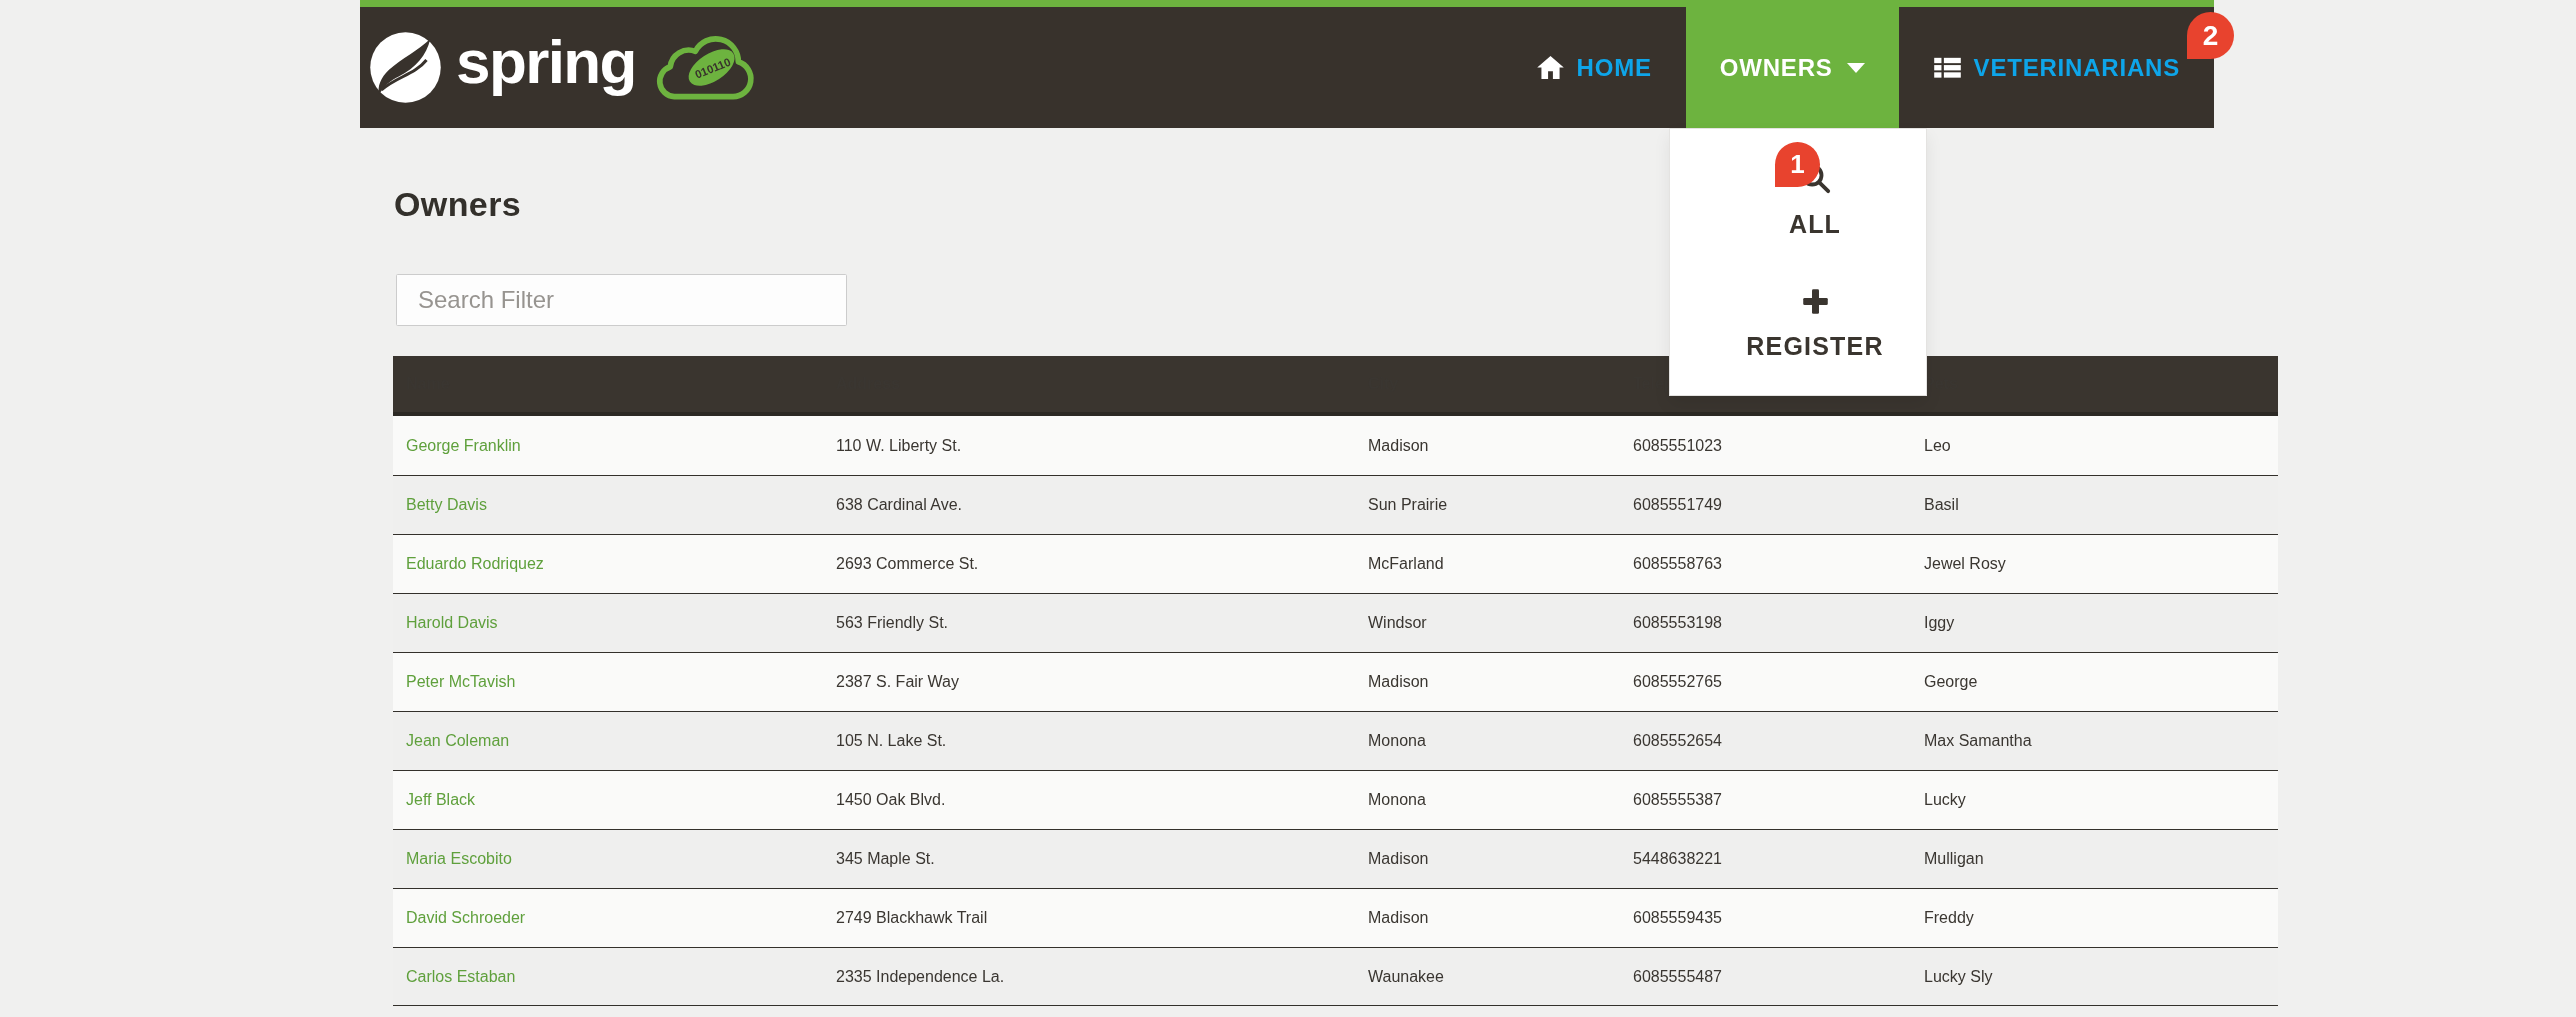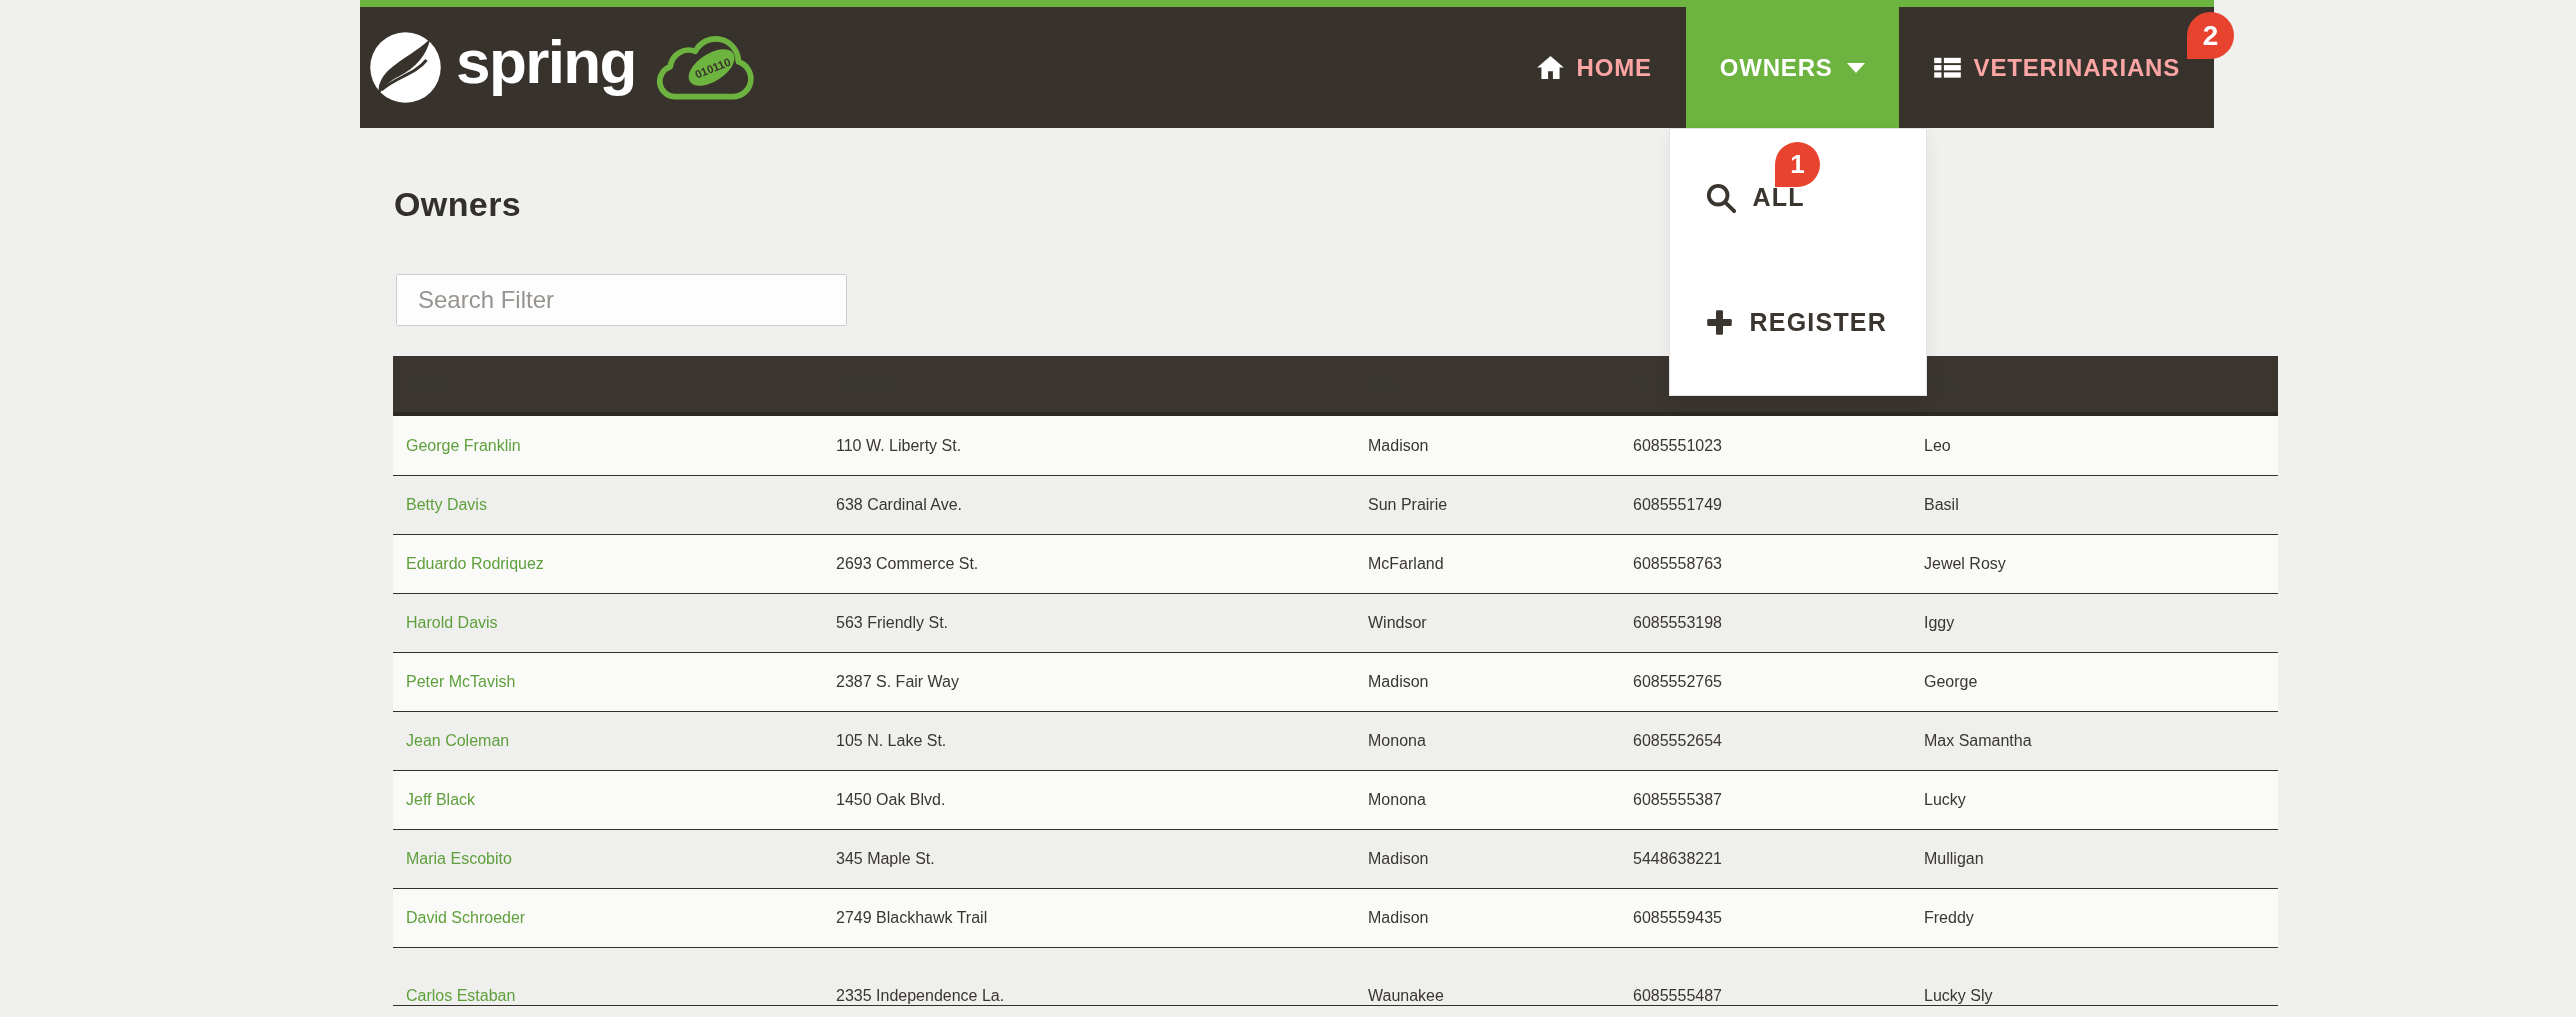--- a/index.html
+++ b/index.html
@@ -17,21 +17,21 @@
   }
   .nav-strip { position:absolute; left:0; top:0; width:100%; height:6.5px; background:#6db33f; }
   .brand { position:absolute; left:8px; top:6.5px; height:122px; display:flex; align-items:center; }
   .brand-text {
     color:#ffffff; font-size:62px; font-weight:700; letter-spacing:-1.6px;
     margin:0 14.6px 11.4px 13px;
   }
   .nav-items { position:absolute; right:0; top:6.5px; height:122px; display:flex; }
   .nav-item {
     display:flex; align-items:center; gap:11.4px; padding:0 34px;
-    color:#fca5a5; font-size:24px; font-weight:600; letter-spacing:0.8px;
+    color:#0ea5e9; font-size:24px; font-weight:600; letter-spacing:0.8px;
     cursor:pointer;
   }
   .nav-item.active { background:#6db33f; color:#ffffff; }
   .caret {
     display:inline-block; width:0; height:0; margin-left:3.2px;
     border-left:9px solid transparent; border-right:9px solid transparent;
     border-top:10.6px solid #ffffff;
   }
   
   .bubble-badge {
@@ -45,20 +45,21 @@
   .dropdown {
     position:absolute; left:1669px; top:128px; width:258px; height:268px;
     background:#ffffff; border:1.6px solid #e4e3e1;
     box-shadow:0 8px 16px rgba(0,0,0,0.07); z-index:20;
   }
   .dropdown-item {
     position:absolute; left:0; width:100%; height:73px;
     display:flex; align-items:center; gap:14.6px; padding-left:34px;
     color:#3a352f; font-size:25px; font-weight:700; letter-spacing:1.2px;
     cursor:pointer;
+    flex-direction:column;
   }
   .dd-all { top:32px; }
   .dd-register { top:157px; }
   
   .page-title {
     position:absolute; left:394px; top:185px;
     font-size:34px; font-weight:600; color:#33302b; letter-spacing:0.4px;
   }
   .search-input {
     position:absolute; left:396px; top:274px; width:451px; height:52px;
@@ -69,21 +70,21 @@
   .search-input::placeholder { color:#979490; }
   
   .owners-table { position:absolute; left:393px; top:356px; width:1885px; z-index:1; }
   .thead {
     display:flex; height:60px; align-items:center;
     background:#3a352f; color:#ffffff; font-size:24px; font-weight:600;
     border-bottom:4px solid #2c2924;
   }
   .trow { display:flex; height:59px; border-top:1.6px solid #33302b; }
   .trow:first-of-type { border-top:none; }
-  .trow:last-of-type { border-bottom:1.6px solid #33302b;align-items:flex-end; }
+  .trow:last-of-type { border-bottom:1.6px solid #33302b; }
   .trow.odd  { background:#fafaf9; }
   .trow.even { background:#efefee; }
   .cell { display:flex; align-items:center; padding-left:13px; font-size:16px; color:#3a3631; overflow:hidden; }
   .c-name{width:430px;} .c-address{width:532px;} .c-city{width:265px;} .c-tel{width:291px;} .c-pets{width:367px;}
   .owner-link { color:#5fa03c; text-decoration:none; cursor:pointer; }
   .icon-box { display:flex; align-items:center; }
 </style>
 </head>
 <body>
 

